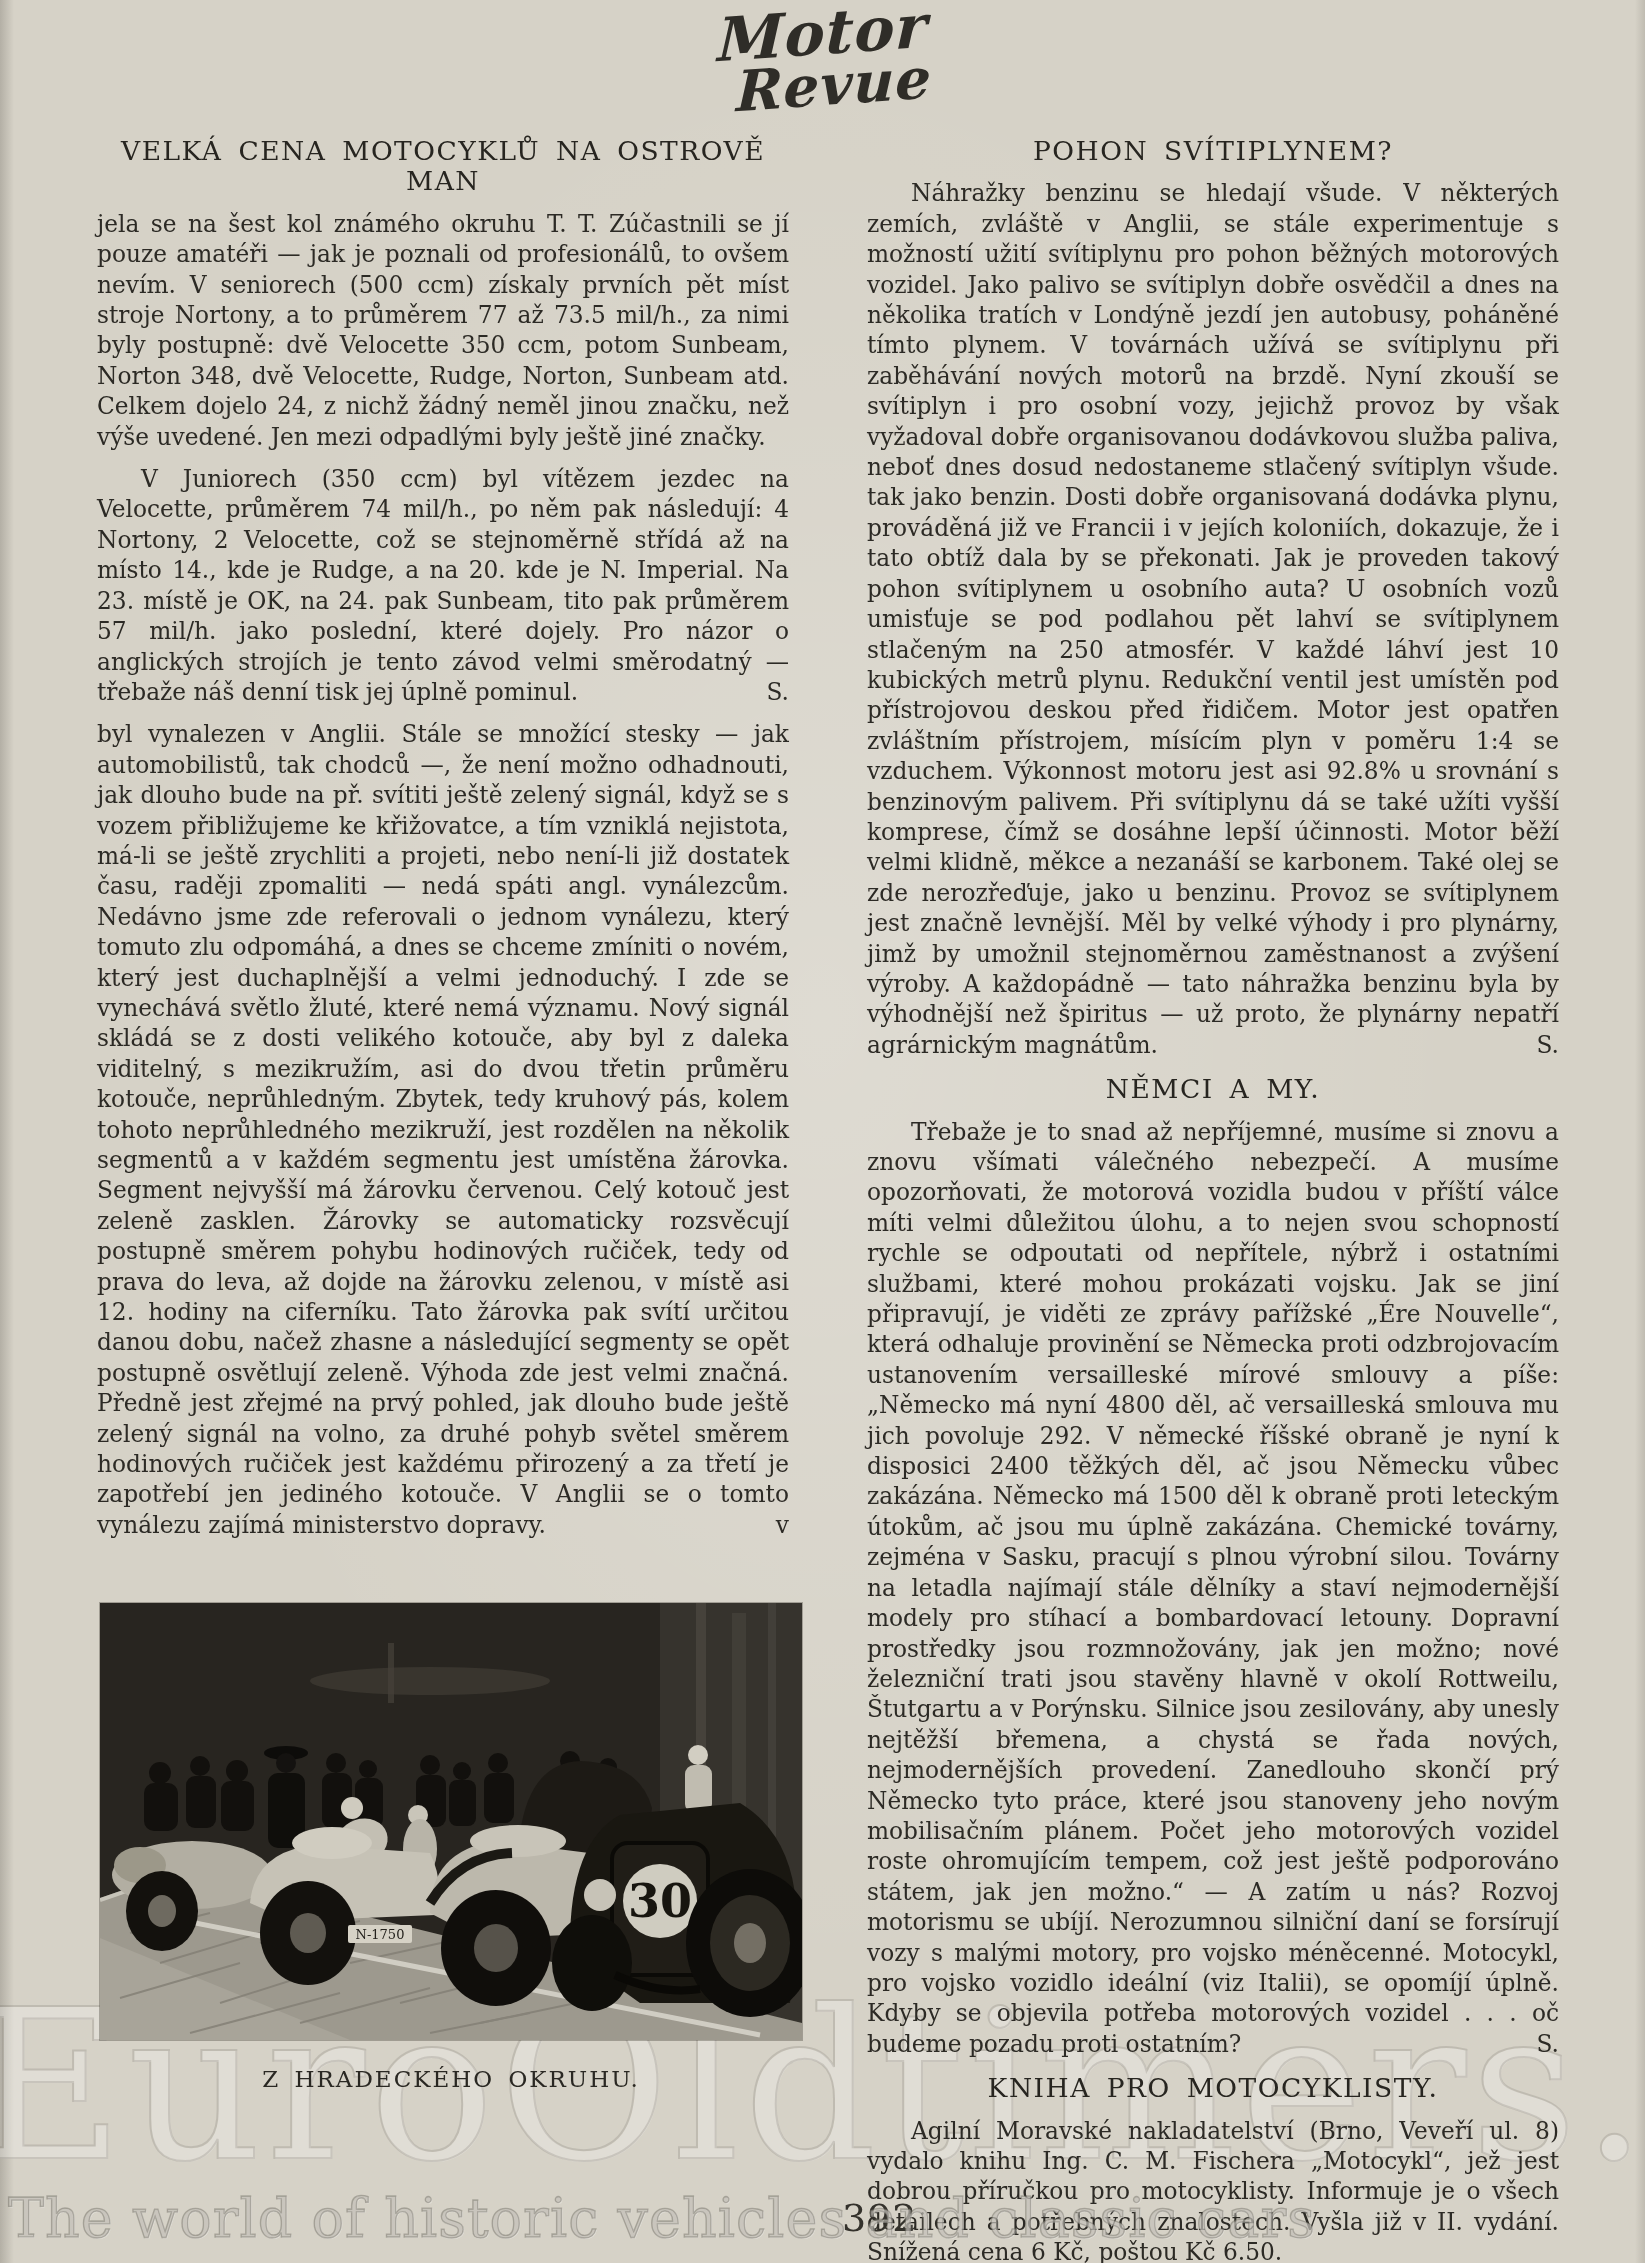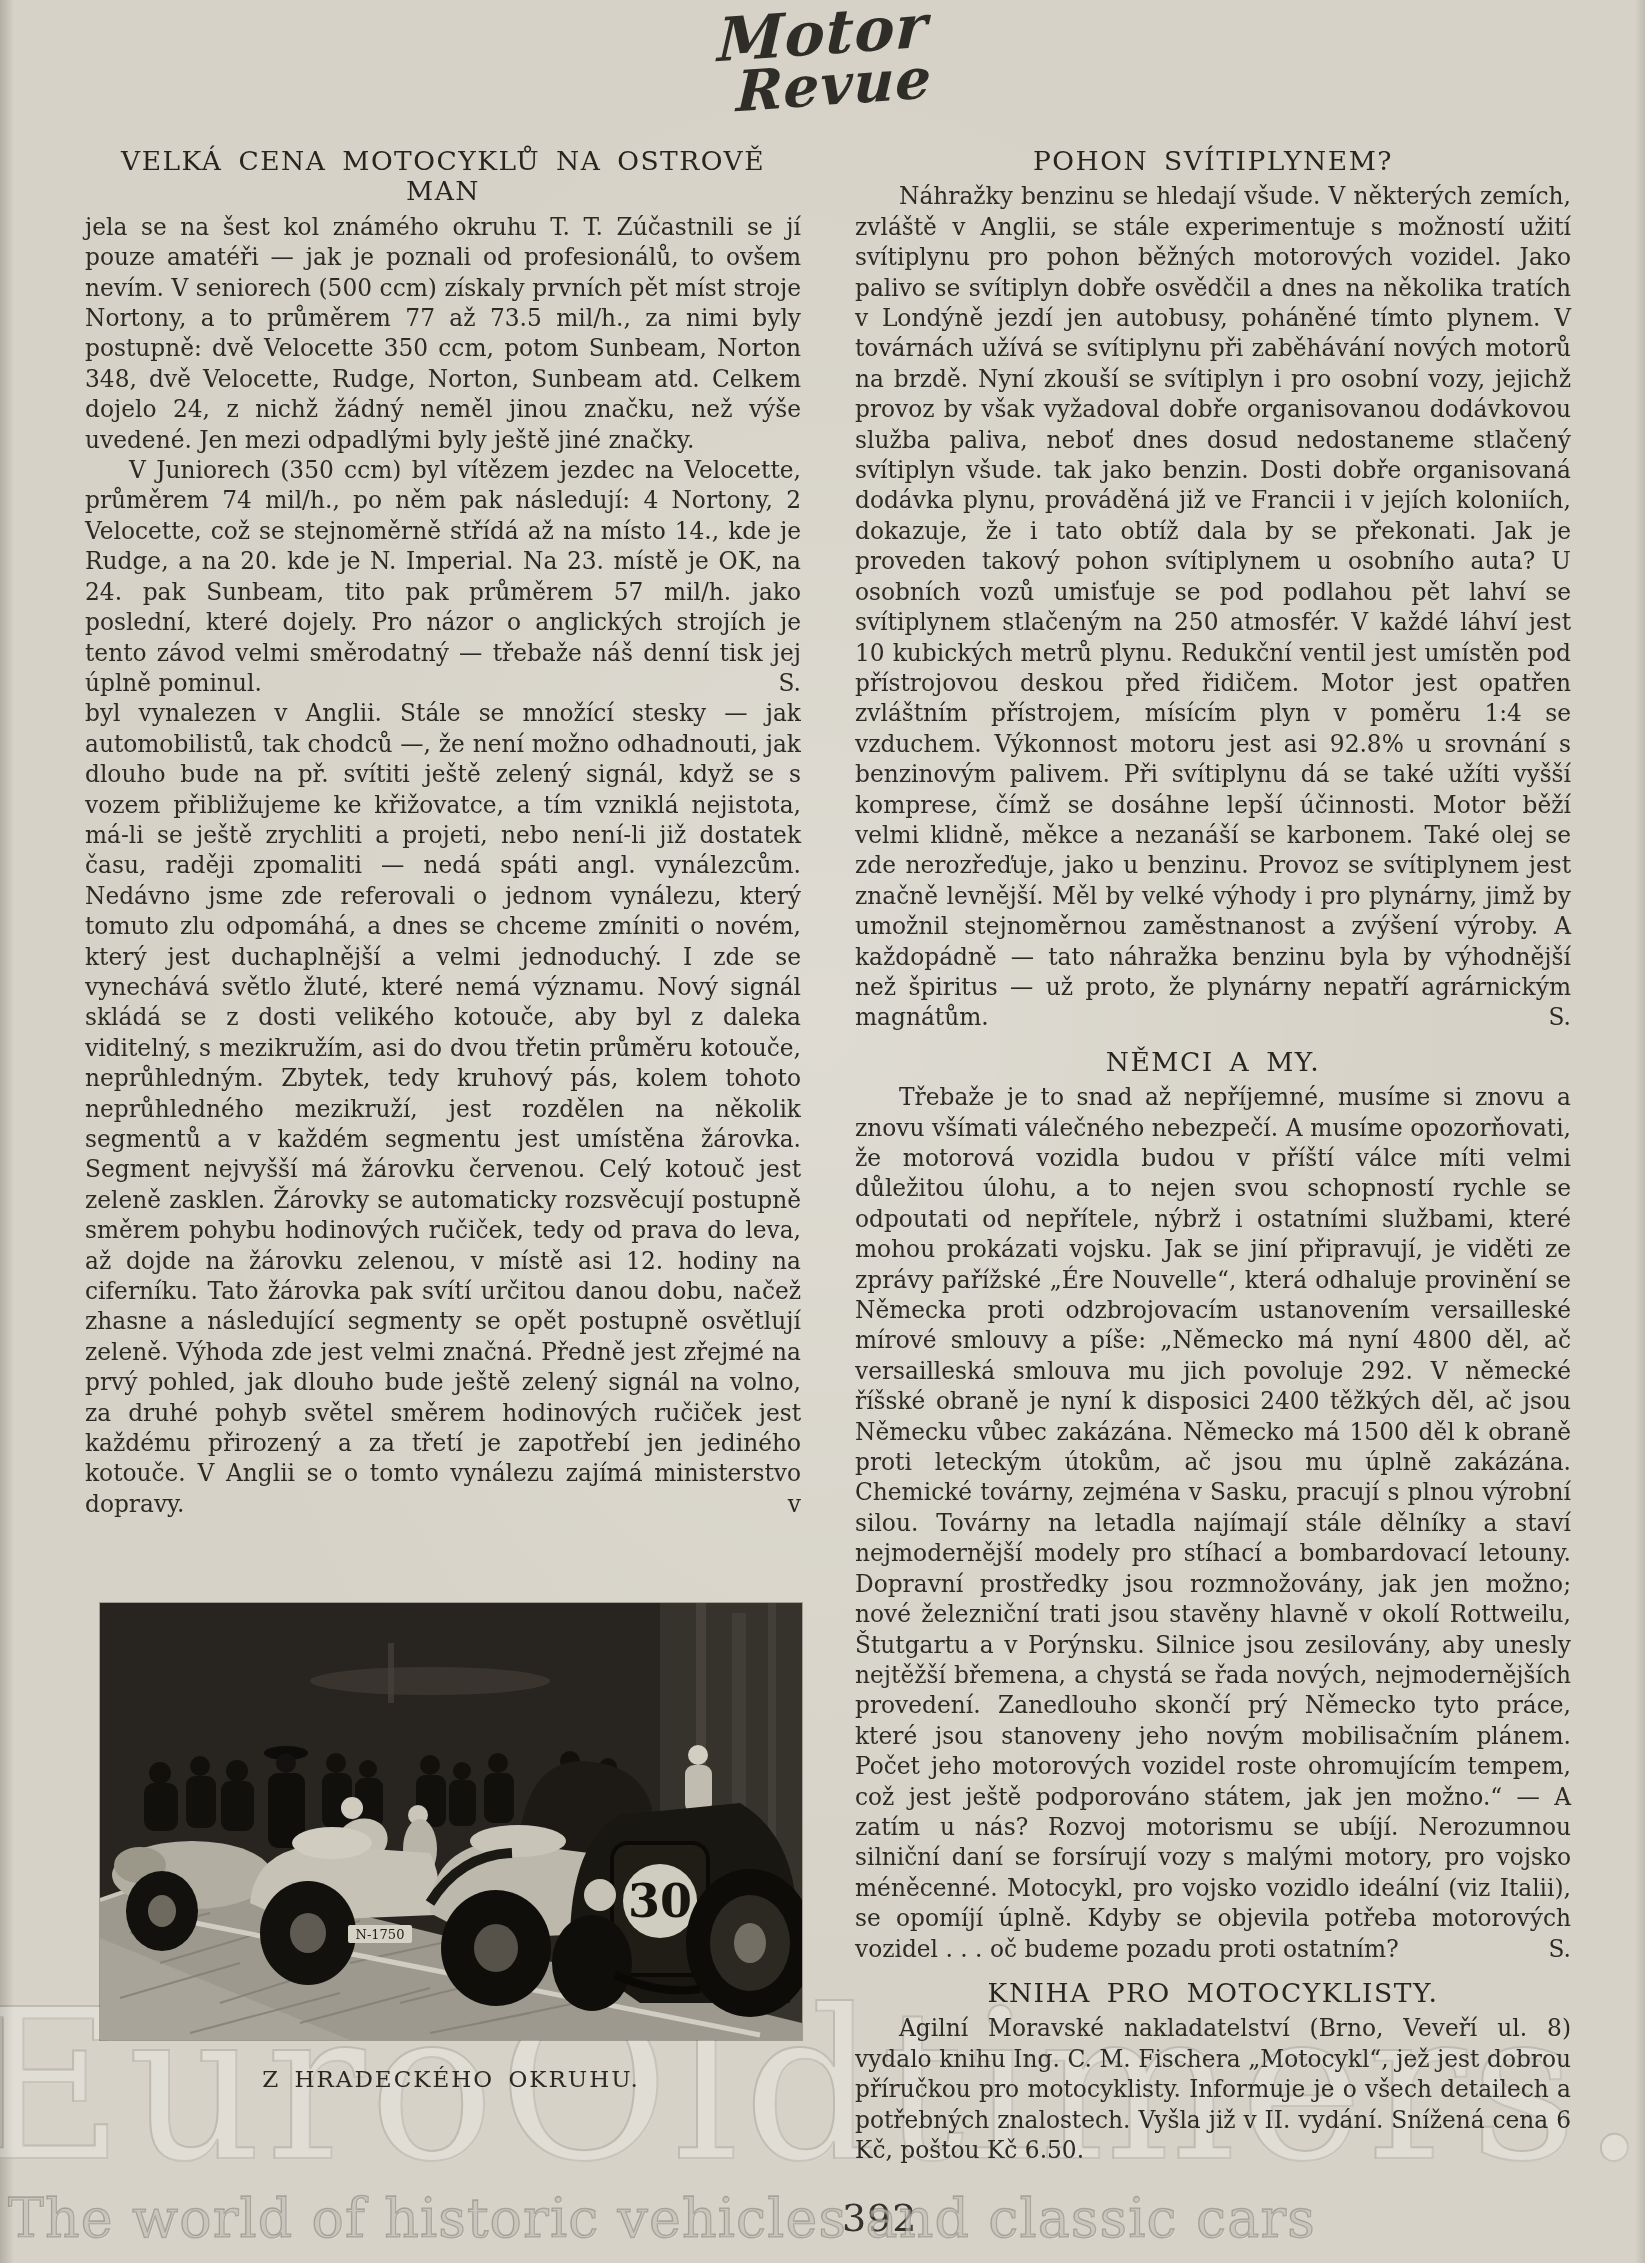--- a/index.html
+++ b/index.html
@@ -10,26 +10,26 @@
                      linear-gradient(90deg, rgba(90,86,78,0.28) 0px, rgba(90,86,78,0) 14px),
                      linear-gradient(270deg, rgba(90,86,78,0.18) 0px, rgba(90,86,78,0) 10px);
     overflow:hidden;
     font-family:"DejaVu Serif","Liberation Serif",serif;
     color:#2c2a25;
   }
   .masthead{position:absolute;top:8px;left:0;width:100%;text-align:center;}
   .logo{display:inline-block;transform:rotate(-4deg) skewX(-6deg);color:#2f2d28;}
   .logo-line1{font-size:60px;line-height:.85;font-weight:bold;font-style:italic;letter-spacing:1px;}
   .logo-line2{font-size:56px;line-height:.95;font-weight:bold;font-style:italic;margin-left:26px;letter-spacing:1px;}
-  .col{position:absolute;top:146px;width:716px;text-align:justify;font-size:23.3px;line-height:30.4px;}
+  .col{position:absolute;top:136px;width:716px;text-align:justify;font-size:23.3px;line-height:30.4px;}
   .col-left{left:85px;}
   .col-right{left:855px;}
   .headline{font-size:26.5px;font-weight:normal;letter-spacing:1.5px;text-align:center;margin:14px 0 5px;word-spacing:6px;color:#272520;}
   .col .headline:first-child{margin-top:0;}
-  p{margin:0;text-indent:44px;}
+  p{margin:12px;text-indent:44px;}
   p.noindent{text-indent:0;}
   .sig{float:right;margin-left:12px;}
   figure.photo{position:absolute;left:100px;top:1603px;width:702px;margin:0;}
   figure.photo svg{display:block;box-shadow:0 0 0 1px rgba(60,56,48,.35);}
   figcaption{margin-top:26px;text-align:center;}
   .cap-title{font-size:23px;letter-spacing:2px;word-spacing:5px;color:#2a2823;}
   .cap-text{font-style:italic;font-size:24.5px;line-height:32px;margin-top:8px;color:#2e2c27;}
   .pageno{position:absolute;left:842px;top:2196px;font-size:38px;letter-spacing:1px;color:#34322c;}
   .wm-big{
     position:absolute;left:-28px;top:1982px;width:1760px;

